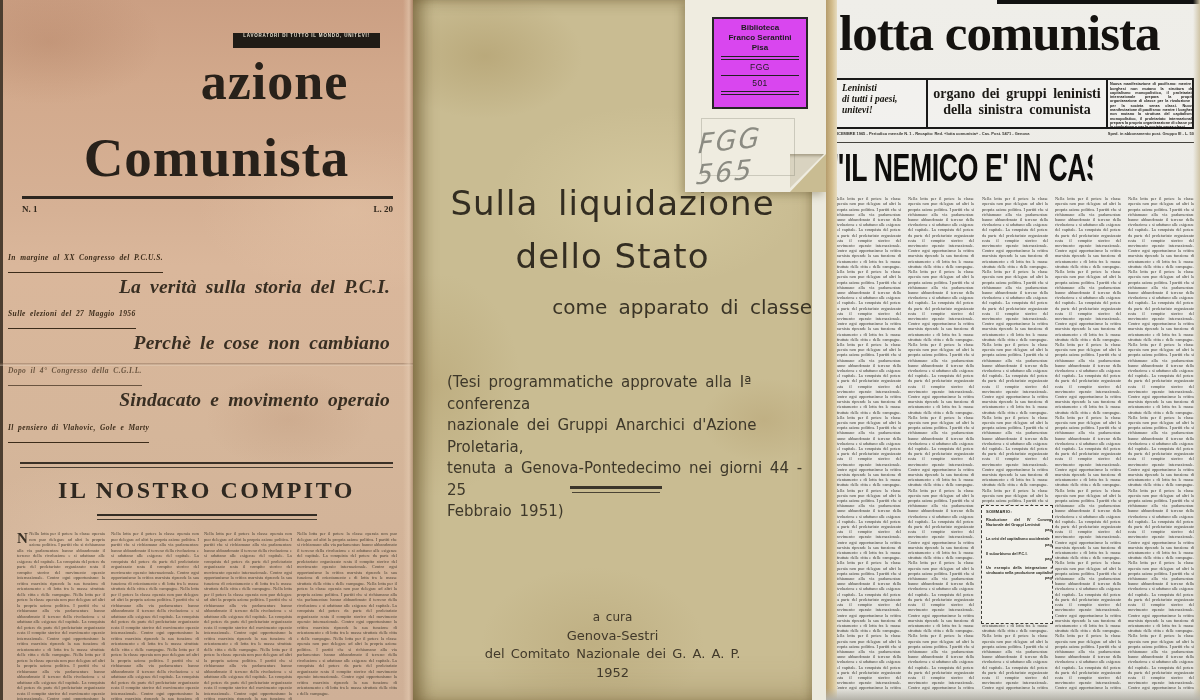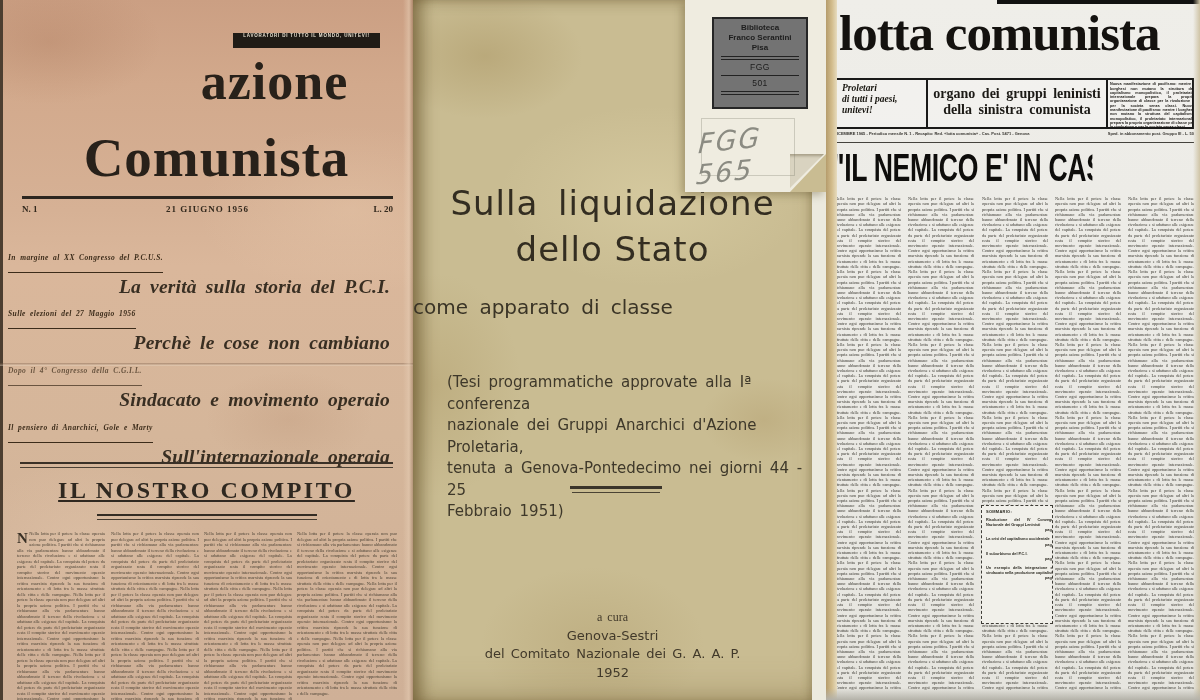--- a/index.html
+++ b/index.html
@@ -34,21 +34,21 @@
   .dateline .dp{position:absolute;right:0;}
   .article{position:absolute;left:0;width:413px;}
   .kicker{margin-left:8px;display:inline-block;font:700 italic 7.5px "Liberation Serif",serif;
     color:#3c2c1a;border-bottom:1px solid #3c2c1a;padding-bottom:10px;letter-spacing:.4px;word-spacing:2px;}
   .headline{margin:3px 23px 0 0;text-align:right;font:700 italic 19.5px "Liberation Serif",serif;
     color:#382e22;word-spacing:4px;letter-spacing:.2px;}
   .a1{top:246px;} .a2{top:302px;} .a3{top:359px;} .a3 .kicker{opacity:.7;} .a4{top:416px;}
   .rule-f1{position:absolute;left:20px;top:462px;width:373px;height:2px;background:#3a3127;}
   .rule-f2{position:absolute;left:20px;top:467px;width:373px;height:1px;background:#4a4034;}
   .section-title{position:absolute;left:0;top:477px;width:413px;margin:0;text-align:center;
-    font:700 24px "Liberation Serif",serif;color:#2f2820;letter-spacing:2.5px;text-decoration:underline;}
+    font:700 24px "Liberation Serif",serif;color:#2f2820;letter-spacing:2.5px;}
   .rule-c1{position:absolute;left:97px;top:514px;width:220px;height:2px;background:#352d24;}
   .rule-c2{position:absolute;left:97px;top:519px;width:220px;height:1px;background:#453b2f;}
 
   
   .greek{position:absolute;overflow:hidden;}
   .greek .gi{width:200%;transform:scale(.5);transform-origin:0 0;text-align:justify;
     font-family:"Liberation Serif",serif;}
   .lcol{top:531px;height:169px;width:88px;}
   .lcol .gi{font-size:9px;line-height:11px;color:#4c4336;}
   .lc1{left:17px;} .lc2{left:111px;} .lc3{left:204px;} .lc4{left:297px;width:100px;}
@@ -60,43 +60,43 @@
       radial-gradient(140px 90px at 18% 8%, rgba(150,125,70,.30), transparent 70%),
       radial-gradient(120px 160px at 6% 55%, rgba(160,135,80,.25), transparent 70%),
       radial-gradient(220px 130px at 60% 28%, rgba(238,228,185,.30), transparent 70%),
       radial-gradient(160px 110px at 45% 92%, rgba(150,125,70,.20), transparent 70%),
       radial-gradient(90px 60px at 88% 60%, rgba(150,120,65,.18), transparent 70%),
       #c9bc92;
     box-shadow:inset 14px 0 16px -6px rgba(80,60,20,.55), inset -8px 0 10px -6px rgba(100,85,45,.35),
       inset 0 -24px 34px -18px rgba(115,95,50,.35), inset 0 10px 14px -8px rgba(110,90,45,.30);}
   .mid-title1{position:absolute;left:0;top:183px;width:399px;margin:0;text-align:center;
     font:400 34px "DejaVu Sans",sans-serif;color:#332d21;letter-spacing:1px;word-spacing:8px;}
-  .mid-title2{position:absolute;left:0;top:229px;width:399px;margin:0;text-align:center;
+  .mid-title2{position:absolute;left:0;top:236px;width:399px;margin:0;text-align:center;
     font:400 34px "DejaVu Sans",sans-serif;color:#332d21;letter-spacing:1px;}
-  .mid-sub{position:absolute;left:0;top:295px;width:399px;margin:0;text-align:left;
+  .mid-sub{position:absolute;left:0;top:295px;width:399px;margin:0;text-align:right;
     font:400 20px "DejaVu Sans",sans-serif;color:#3a3426;word-spacing:5px;}
   .mid-note{position:absolute;left:34px;top:372px;width:356px;
     font:400 15px/21.5px "DejaVu Sans",sans-serif;color:#3e382a;word-spacing:3px;}
   .orn1{position:absolute;left:157px;top:486px;width:92px;height:3px;background:#3b352b;}
   .orn2{position:absolute;left:159px;top:492px;width:88px;height:1px;background:#4a4334;}
   .imprint{position:absolute;left:0;top:608px;width:399px;text-align:center;
     font:400 13px/18.5px "DejaVu Sans",sans-serif;color:#41392a;word-spacing:2px;}
-  .imprint .cura{font-size:12px;font-family:Liberation Serif, serif;}
+  .imprint .cura{font-size:12px;}
 
   
   .gap{position:absolute;left:812px;top:0;width:14px;height:700px;background:#eceade;}
 
   
   .sticker{position:absolute;left:685px;top:0;width:141px;height:192px;background:#efece0;
     box-shadow:-3px 3px 8px rgba(80,65,30,.35);}
   .dog-paper{position:absolute;right:0;bottom:0;width:36px;height:38px;background:#c9bc92;
     clip-path:polygon(100% 0,100% 100%,0 100%);}
   .dog-flap{position:absolute;right:2px;bottom:4px;width:34px;height:34px;background:#d9d3c0;
     clip-path:polygon(0 0,100% 0,0 100%);box-shadow:inset -2px 2px 3px rgba(90,80,50,.4);}
-  .lib-label{position:absolute;left:27px;top:17px;width:96px;height:92px;background:#737373;
+  .lib-label{position:absolute;left:27px;top:17px;width:96px;height:92px;background:#d946ef;
     border:2px solid #262626;box-sizing:border-box;text-align:center;
     font:700 8px/10px "Liberation Sans",sans-serif;color:#1d1d1d;padding-top:4px;}
   .lbl-line{height:0;border-top:1px solid #222;margin:3px 7px 2px 7px;}
   .lbl-line.dbl{border-bottom:1px solid #222;height:2px;}
   .lbl-code{font:400 8.5px/10px "Liberation Sans",sans-serif;letter-spacing:.5px;}
   .pencil-box{position:absolute;left:16px;top:118px;width:92px;height:56px;
     border:1px solid rgba(110,110,98,.28);}
   .handwritten{position:absolute;left:12px;top:122px;width:120px;
     font:400 italic 27px "DejaVu Sans",sans-serif;color:#8b8b82;
     transform:rotate(-6deg) skewX(-10deg);letter-spacing:2px;}
@@ -148,39 +148,37 @@
   <section class="doc-left">
     <div class="spine"></div>
     <div class="banner">
       <div class="bi">LAVORATORI DI TUTTO IL MONDO, UNITEVI!</div>
     </div>
     <h1 class="mast1">azione</h1>
     <h1 class="mast2">Comunista</h1>
     <div class="rule-thick"></div>
     <div class="dateline">
       <span class="dn">N. 1</span>
-      <span class="dd">21 GIUGNO 1956</span>
       <span class="dp">L. 20</span>
     </div>
 
     <div class="article a1">
       <div class="kicker">In margine al XX Congresso del P.C.U.S.</div>
       <div class="headline">La verità sulla storia del P.C.I.</div>
     </div>
     <div class="article a2">
       <div class="kicker">Sulle elezioni del 27 Maggio 1956</div>
       <div class="headline">Perchè le cose non cambiano</div>
     </div>
     <div class="article a3">
       <div class="kicker">Dopo il 4° Congresso della C.G.I.L.</div>
       <div class="headline">Sindacato e movimento operaio</div>
     </div>
     <div class="article a4">
-      <div class="kicker">Il pensiero di Anarchici, Gole e Marty</div>
-      <div class="headline">Sull'internazionale operaia</div>
+      <div class="kicker">Il pensiero di Vlahovic, Gole e Marty</div>
     </div>
 
     <div class="rule-f1"></div>
     <div class="rule-f2"></div>
     <h2 class="section-title">IL NOSTRO COMPITO</h2>
     <div class="rule-c1"></div>
     <div class="rule-c2"></div>
 
     <div class="greek lcol lc1">
       <div class="gi"><span class="dropcap">N</span><span>Nella lotta per il potere la classe operaia non puo delegare ad altri la propria azione politica. I partiti che si richiamano alla via parlamentare hanno abbandonato il terreno della rivoluzione e si adattano alle esigenze del capitale. La conquista del potere da parte del proletariato organizzato resta il compito storico del movimento operaio internazionale. Contro ogni opportunismo la critica marxista riprende la sua funzione di orientamento e di lotta fra le masse sfruttate delle citta e delle campagne. Nella lotta per il potere la classe operaia non puo delegare ad altri la propria azione politica. I partiti che si richiamano alla via parlamentare hanno abbandonato il terreno della rivoluzione e si adattano alle esigenze del capitale. La conquista del potere da parte del proletariato organizzato resta il compito storico del movimento operaio internazionale. Contro ogni opportunismo la critica marxista riprende la sua funzione di orientamento e di lotta fra le masse sfruttate delle citta e delle campagne. Nella lotta per il potere la classe operaia non puo delegare ad altri la propria azione politica. I partiti che si richiamano alla via parlamentare hanno abbandonato il terreno della rivoluzione e si adattano alle esigenze del capitale. La conquista del potere da parte del proletariato organizzato resta il compito storico del movimento operaio internazionale. Contro ogni opportunismo la critica marxista riprende la sua funzione di orientamento e di lotta fra le masse sfruttate delle citta e delle campagne. </span></div>
@@ -236,21 +234,21 @@
     </div>
     <div class="pencil-box"></div>
     <div class="handwritten">FGG 565</div>
   </div>
 
   <section class="doc-right">
     <div class="dr-topbar"></div>
     <h1 class="r-mast">lotta comunista</h1>
     <div class="mast-box">
       <div class="mb1">
-        <div>Proletari</div>
+        <div>Leninisti</div>
         <div>di tutti i paesi,</div>
         <div>unitevi!</div>
       </div>
       <div class="mb2">
         <div>organo dei gruppi leninisti</div>
         <div>della sinistra comunista</div>
       </div>
       <div class="mb3">
         <div class="gi">Nuova manifestazione di pacifismo: mentre i borghesi non mutano la struttura del capitalismo monopolistico, il proletariato internazionale prepara la propria organizzazione di classe per la rivoluzione e per la societa senza classi. Nuova manifestazione di pacifismo: mentre i borghesi non mutano la struttura del capitalismo monopolistico, il proletariato internazionale prepara la propria organizzazione di classe per la rivoluzione e per la societa senza classi. </div>
       </div>

